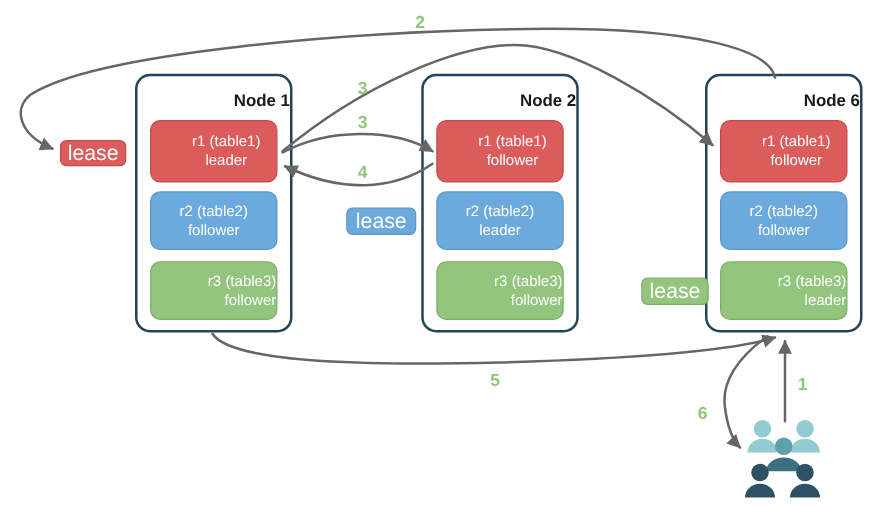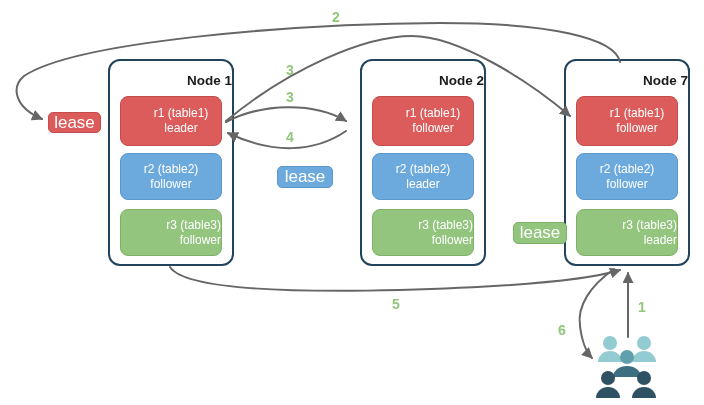--- a/index.html
+++ b/index.html
@@ -64,38 +64,38 @@
     <div class="rep r2 blue">
       <span>r2 (table2)</span>
       <span>follower</span>
     </div>
     <div class="rep r3 green">
       <span>r3 (table3)</span>
       <span>follower</span>
     </div>
   </div>
 
-  <div class="node" style="left:337px;top:59px;margin-left:23px;">
+  <div class="node" style="left:337px;top:59px;">
     <div class="node-title">Node 2</div>
     <div class="rep r1 red">
       <span>r1 (table1)</span>
       <span>follower</span>
     </div>
     <div class="rep r2 blue">
       <span>r2 (table2)</span>
       <span>leader</span>
     </div>
     <div class="rep r3 green">
       <span>r3 (table3)</span>
       <span>follower</span>
     </div>
   </div>
 
   <div class="node" style="left:564px;top:59px;">
-    <div class="node-title">Node 7</div>
+    <div class="node-title">Node 6</div>
     <div class="rep r1 red">
       <span>r1 (table1)</span>
       <span>follower</span>
     </div>
     <div class="rep r2 blue">
       <span>r2 (table2)</span>
       <span>follower</span>
     </div>
     <div class="rep r3 green">
       <span>r3 (table3)</span>

